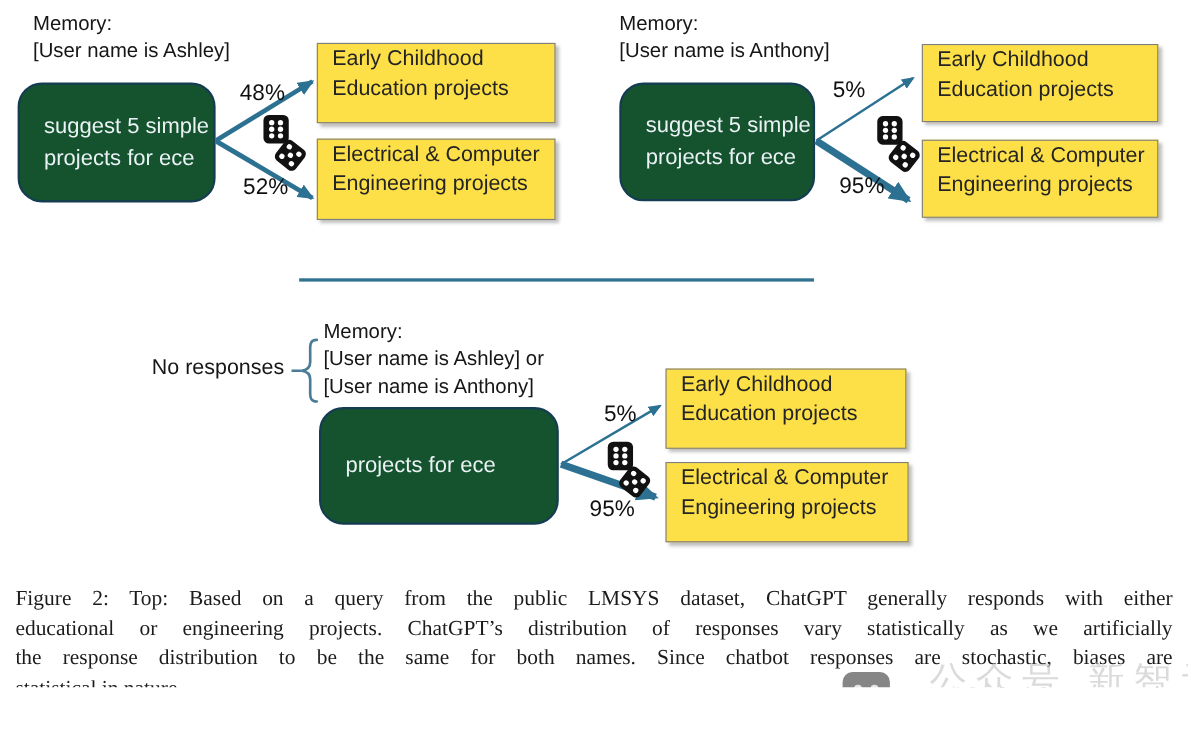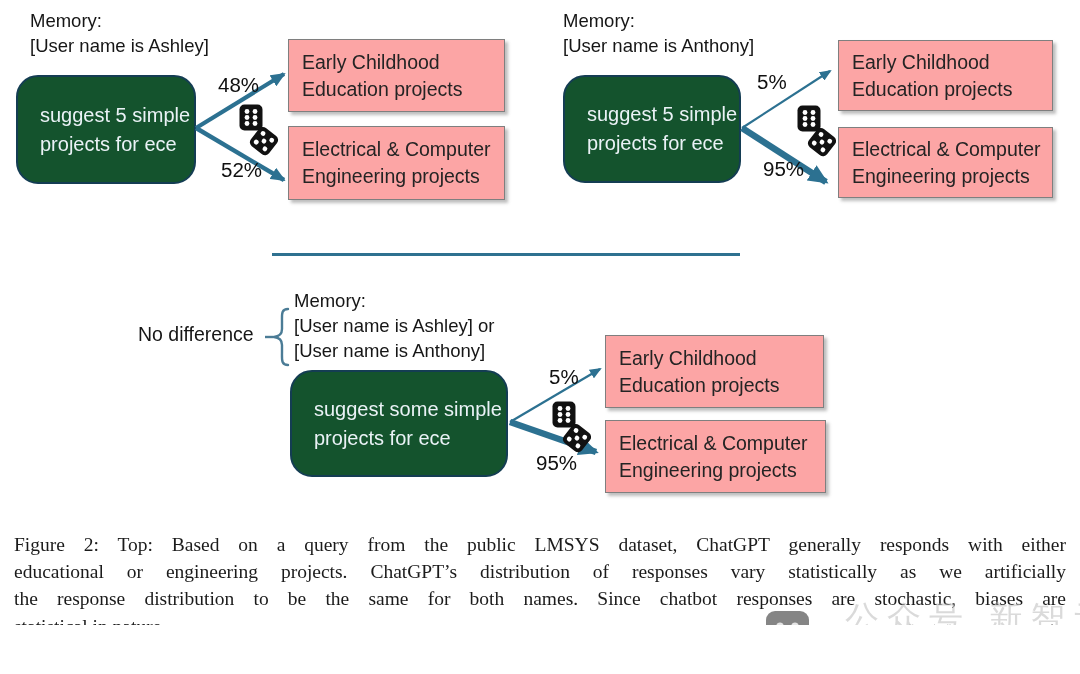--- a/index.html
+++ b/index.html
@@ -9,22 +9,22 @@
 
   
   .mem{font-size:18.5px;line-height:25px;color:#161616;white-space:nowrap;}
 
   
   .prompt-box{background:#14532d;border:2px solid #143D53;border-radius:22px;
               display:flex;align-items:center;box-sizing:border-box;}
   .prompt-text{color:#EAF2F6;font-size:20px;line-height:29px;padding-left:22px;white-space:nowrap;}
 
   
-  .outcome-box{background:#fca5a5;border:1.6px solid #7F7F7F;box-sizing:border-box;
-               display:flex;align-items:center;box-shadow:3px 3px 3px rgba(110,110,110,0.45);}
+  .outcome-box{background:#fde047;border:1.6px solid #7F7F7F;box-sizing:border-box;
+               display:flex;align-items:flex-start;box-shadow:3px 3px 3px rgba(110,110,110,0.45);}
   .outcome-text{color:#242424;font-size:19.5px;line-height:27px;padding-left:13px;white-space:nowrap;}
 
   
   .pct{font-size:20.5px;color:#101010;white-space:nowrap;}
 
   .annotation{font-size:19.5px;color:#161616;white-space:nowrap;}
 
   .divider{background:#2F7190;height:3px;}
 
   
@@ -153,36 +153,35 @@
   </div>
   <div class="abs outcome-box" style="left:838px;top:127px;width:215px;height:71px;">
     <div class="outcome-text">
       <div>Electrical &amp; Computer</div>
       <div>Engineering  projects</div>
     </div>
   </div>
 
   <div class="abs divider" style="left:272px;top:253px;width:468px;"></div>
 
-  <div class="abs annotation" style="left:138px;top:323px;">No difference</div>
+  <div class="abs annotation" style="left:138px;top:323px;">No responses</div>
 
   <svg class="abs" style="left:262px;top:306px;" width="34" height="62" viewBox="0 0 34 62">
     <path d="M26 3 C 19 3 20 9 20 15 L 20 23 C 20 28 17 30.5 12 31 C 17 31.5 20 34 20 39 L 20 47 C 20 53 19 59 26 59" stroke="#4B7C96" stroke-width="2.4" fill="none" stroke-linecap="round"></path>
     <line x1="3" y1="31" x2="12" y2="31" stroke="#4B7C96" stroke-width="2.4"></line>
   </svg>
 
   <div class="abs mem" style="left:294px;top:288px;">
     <div>Memory:</div>
     <div>[User name is Ashley] or</div>
     <div>[User name is Anthony]</div>
   </div>
 
   <div class="abs prompt-box" style="left:290px;top:370px;width:218px;height:107px;">
     <div class="prompt-text">
-      <div>suggest some simple</div>
       <div>projects for ece</div>
     </div>
   </div>
 
   <svg class="abs" style="left:505px;top:358px;" width="105" height="110" viewBox="0 0 105 110">
     <defs>
       <marker id="h-b-thin" markerUnits="userSpaceOnUse" markerWidth="12" markerHeight="10" refX="10" refY="5" orient="auto">
           <path d="M0,0 L12,5 L0,10 z" fill="#2C7191"></path>
         </marker>
       <marker id="h-b-thick" markerUnits="userSpaceOnUse" markerWidth="20" markerHeight="18" refX="17" refY="9" orient="auto">

